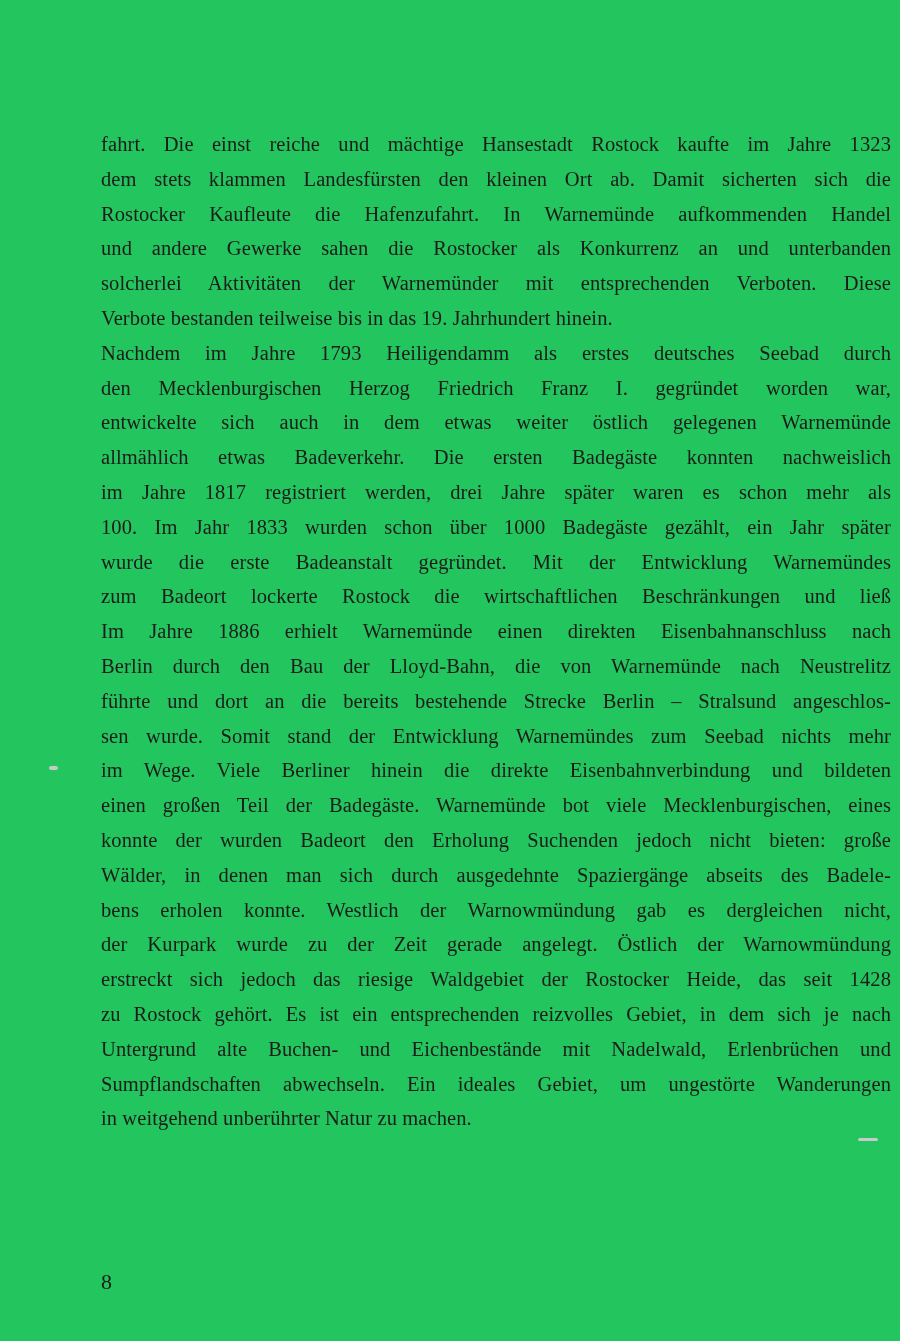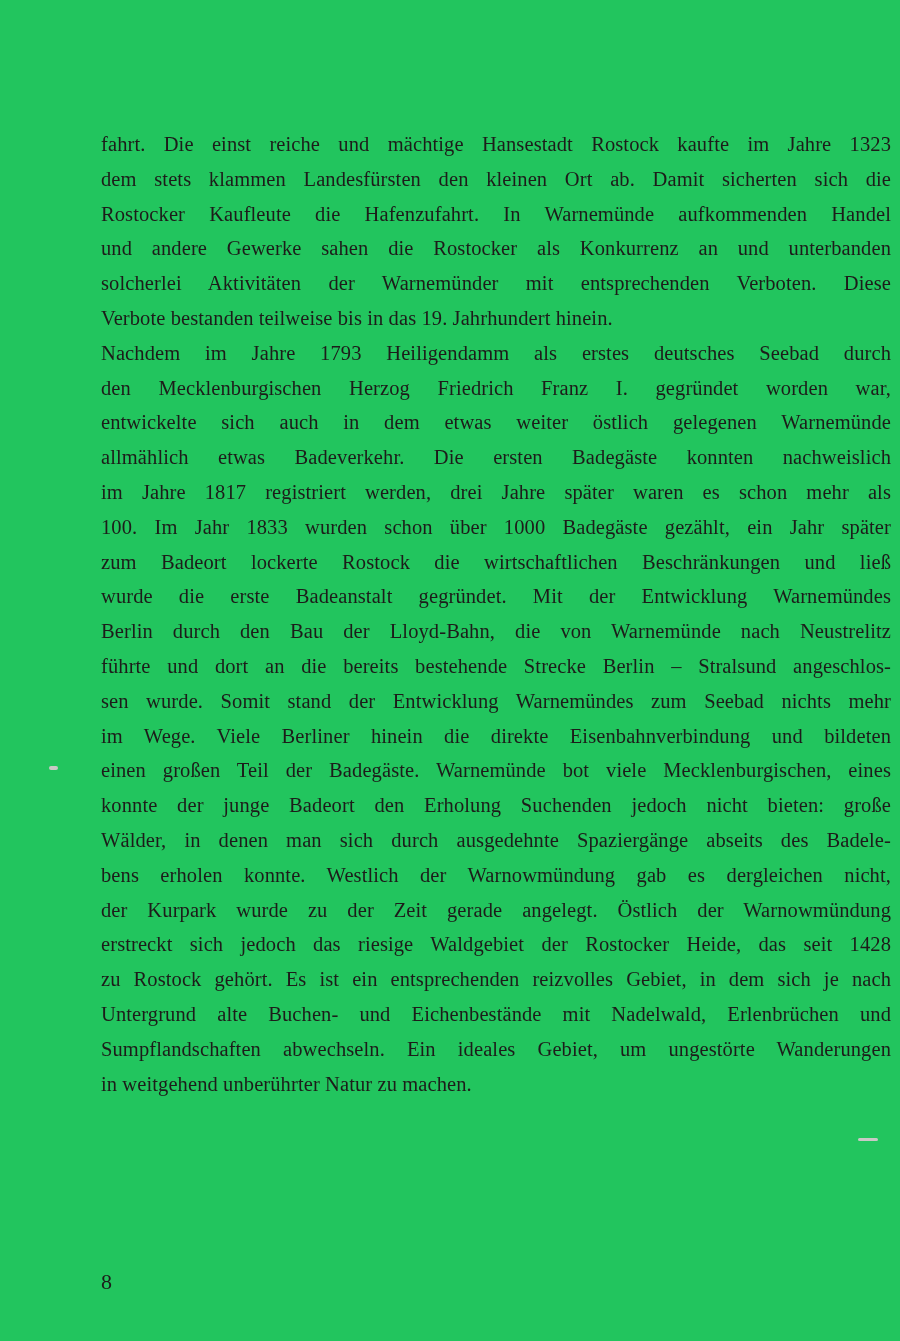--- a/index.html
+++ b/index.html
@@ -81,31 +81,32 @@
       <div class="line pend">Verbote bestanden teilweise bis in das 19. Jahrhundert hinein.</div>
     </div>
 
     <div class="para">
       <div class="line">Nachdem im Jahre 1793 Heiligendamm als erstes deutsches Seebad durch</div>
       <div class="line">den Mecklenburgischen Herzog Friedrich Franz I. gegründet worden war,</div>
       <div class="line">entwickelte sich auch in dem etwas weiter östlich gelegenen Warnemünde</div>
       <div class="line">allmählich etwas Badeverkehr. Die ersten Badegäste konnten nachweislich</div>
       <div class="line">im Jahre 1817 registriert werden, drei Jahre später waren es schon mehr als</div>
       <div class="line">100. Im Jahr 1833 wurden schon über 1000 Badegäste gezählt, ein Jahr später</div>
+      <div class="line">wurde die erste Badeanstalt gegründet. Mit der Entwicklung Warnemündes</div>
       <div class="line">zum Badeort lockerte Rostock die wirtschaftlichen Beschränkungen und ließ</div>
-      <div class="line">wurde die erste Badeanstalt gegründet. Mit der Entwicklung Warnemündes</div>
     </div>
 
     <div class="para">
+      <div class="line">Im Jahre 1886 erhielt Warnemünde einen direkten Eisenbahnanschluss nach</div>
       <div class="line">Berlin durch den Bau der Lloyd-Bahn, die von Warnemünde nach Neustrelitz</div>
       <div class="line">führte und dort an die bereits bestehende Strecke Berlin – Stralsund angeschlos-</div>
       <div class="line">sen wurde. Somit stand der Entwicklung Warnemündes zum Seebad nichts mehr</div>
       <div class="line">im Wege. Viele Berliner hinein die direkte Eisenbahnverbindung und bildeten</div>
       <div class="line">einen großen Teil der Badegäste. Warnemünde bot viele Mecklenburgischen, eines</div>
-      <div class="line">konnte der junge Badeort den Erholung Suchenden jedoch nicht bieten: große</div>
+      <div class="line">konnte der wurden Badeort den Erholung Suchenden jedoch nicht bieten: große</div>
       <div class="line">Wälder, in denen man sich durch ausgedehnte Spaziergänge abseits des Badele-</div>
       <div class="line">bens erholen konnte. Westlich der Warnowmündung gab es dergleichen nicht,</div>
       <div class="line">der Kurpark wurde zu der Zeit gerade angelegt. Östlich der Warnowmündung</div>
       <div class="line">erstreckt sich jedoch das riesige Waldgebiet der Rostocker Heide, das seit 1428</div>
       <div class="line">zu Rostock gehört. Es ist ein entsprechenden reizvolles Gebiet, in dem sich je nach</div>
       <div class="line">Untergrund alte Buchen- und Eichenbestände mit Nadelwald, Erlenbrüchen und</div>
       <div class="line">Sumpflandschaften abwechseln. Ein ideales Gebiet, um ungestörte Wanderungen</div>
       <div class="line pend">in weitgehend unberührter Natur zu machen.</div>
     </div>
 

